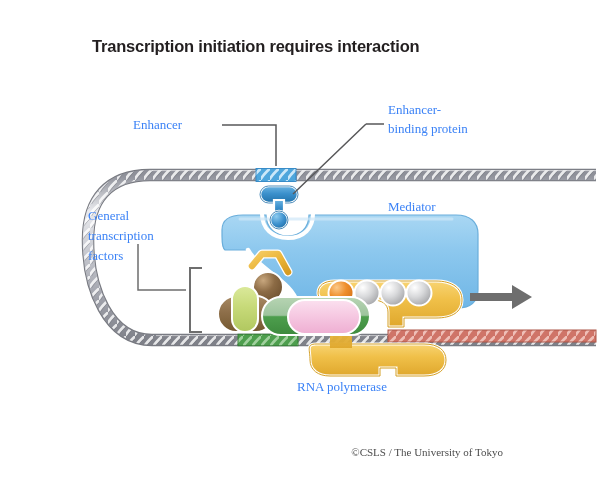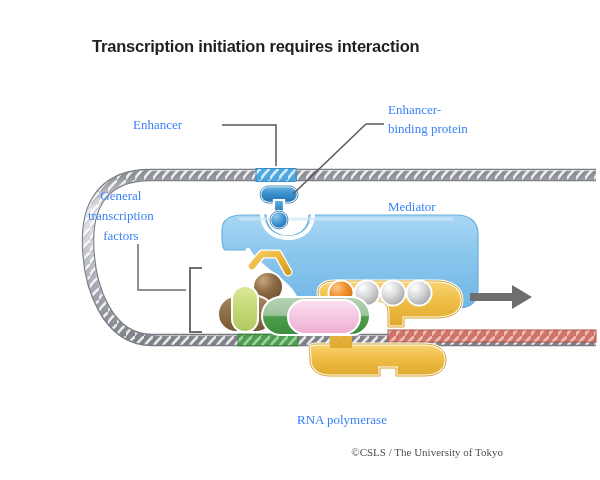--- a/index.html
+++ b/index.html
@@ -28,23 +28,23 @@
   .lbl{
     position:absolute;
     font-family:"Liberation Serif",serif;
     color:#3b82f6;
     font-size:13px;
     line-height:19px;
     white-space:pre-line;
   }
   #lbl-enhancer{left:133px;top:115px;}
   #lbl-ebp{left:388px;top:100px;}
-  #lbl-gtf{left:88px;top:186px;line-height:20px;text-align:center;}
+  #lbl-gtf{left:88px;top:206px;line-height:20px;}
   #lbl-mediator{left:388px;top:197px;}
-  #lbl-rnap{left:297px;top:377px;margin-top:33px;}
+  #lbl-rnap{left:297px;top:377px;}
 
   .credit{
     position:absolute;
     right:22px;bottom:22px;
     font-family:"Liberation Serif",serif;
     font-size:11px;
     color:#4d4d4d;
     text-align:right;
   }
   svg{position:absolute;left:0;top:0;}

